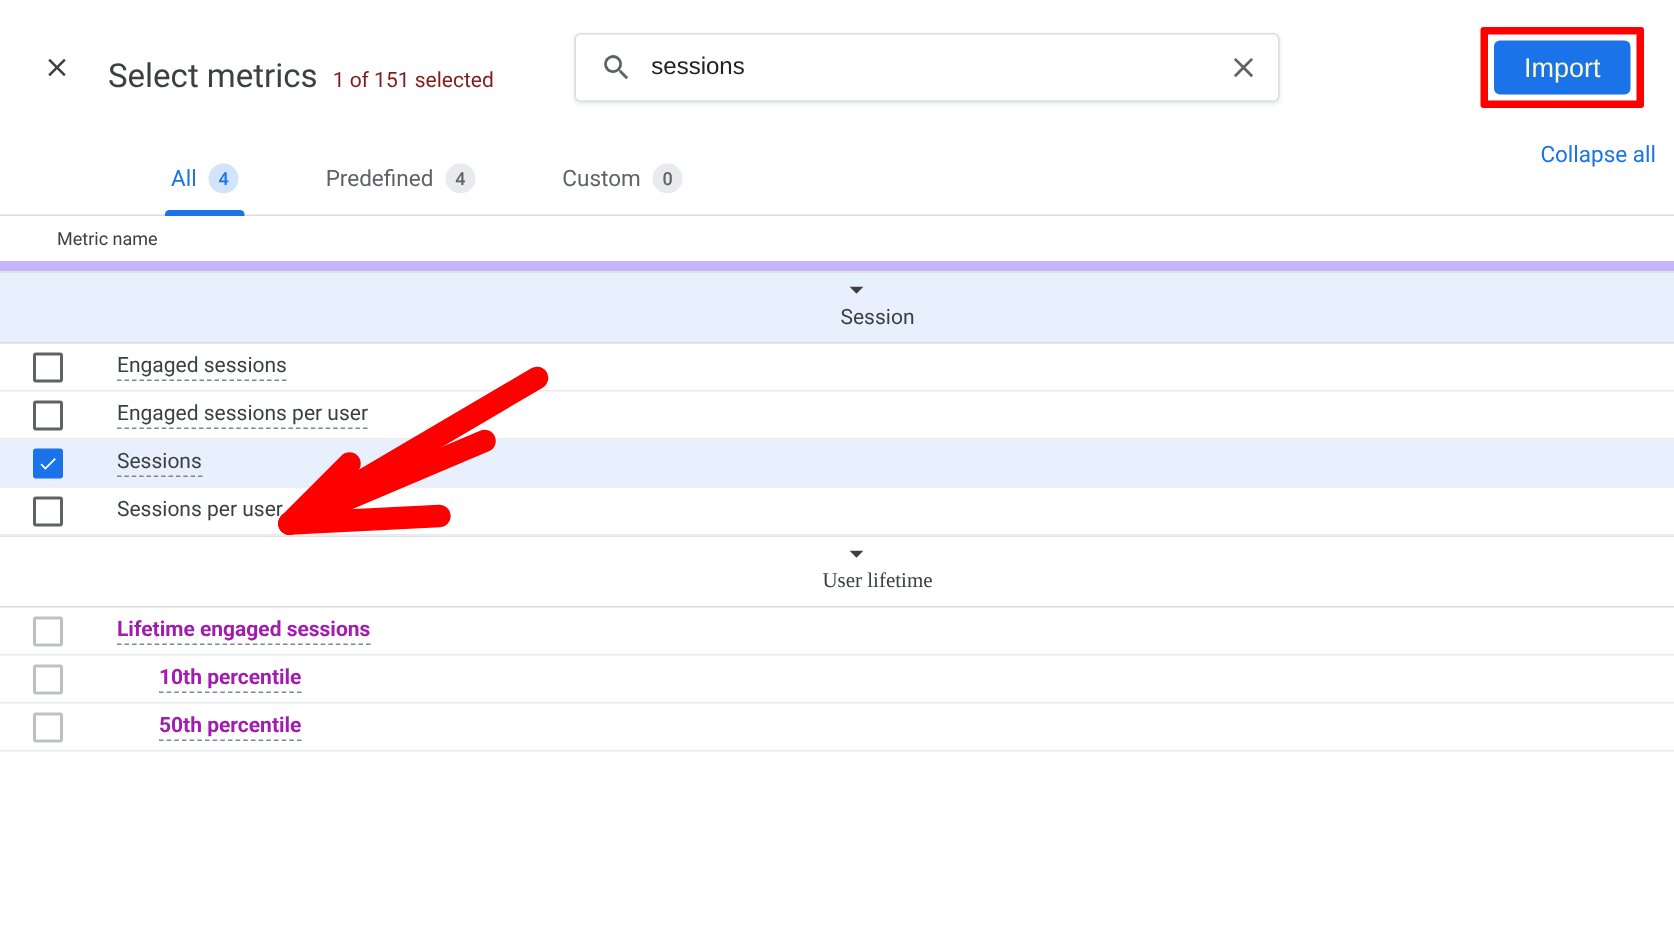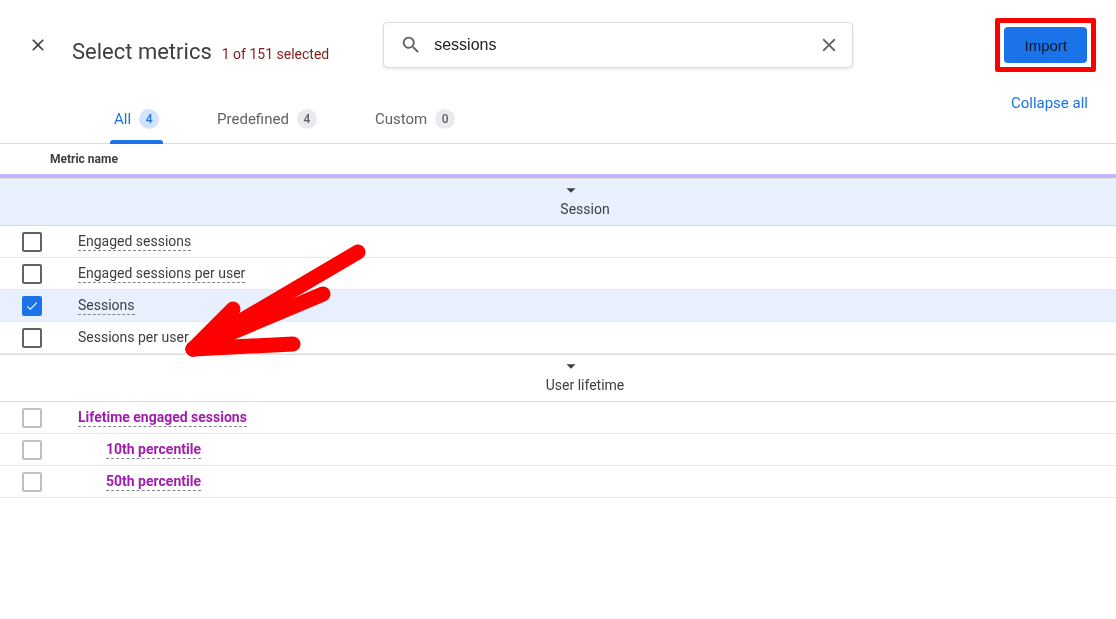--- a/index.html
+++ b/index.html
@@ -63,26 +63,26 @@
     }
     .clear-icon { color: #5f6368; cursor: pointer; display: flex; }
     .import-highlight {
       margin-left: auto;
       border: 5px solid #f00;
       padding: 4px;
       border-radius: 2px;
     }
     .import-btn {
       background: #1a73e8;
-      color: #0f172a;
+      color: #fef9c3;
       border: none;
       border-radius: 4px;
       height: 36px;
       padding: 0 20px;
-      font-size: 15px;
+      font-size: 18px;
       cursor: pointer;
     }
     .tabs-row {
       display: flex;
       padding: 0 0 0 100px;
       height: 50px;
       border-bottom: 1px solid #dadce0;
     }
     .tab {
       display: flex;
@@ -121,33 +121,33 @@
       padding: 0 6px;
       font-weight: 500;
     }
     .tab.active .count-badge {
       background: #d2e3fc;
       color: #1a73e8;
     }
     .tab-actions {
       margin-left: auto;
       display: flex;
-      padding-right: 28px;
+      padding-right: 12px;
     }
     .link-btn {
       color: #1a73e8;
       font-size: 15px;
       cursor: pointer;
     }
     .list-header {
-      padding: 8px 0 8px 50px;
+      padding: 8px 0 8px 38px;
       font-size: 12px;
       color: #3c4043;
-      font-weight: 700;
-      border-bottom: 4px solid #c4b5fd;
+      font-weight: 400;
+      border-bottom: 7px solid #c4b5fd;
     }
     .group-row {
       display: flex;
       align-items: center;
       height: 48px;
       padding-left: 28px;
       border-top: 1px solid #e0e0e0;
       border-bottom: 1px solid #dadce0;
       background: #e8f0fe;
       cursor: pointer;
@@ -203,21 +203,21 @@
     .item-label.no-underline { border-bottom: none; }
     .item-label.disabled { color: #a21caf; font-weight: bold; }
     .item-label.indent { margin-left: 64px; }
     .arrow-annotation {
       position: absolute;
       left: 163px;
       top: 244px;
       pointer-events: none;
       z-index: 10;
     }
-    .group-row.plain { background: #fff; }
+    .group-row.plain { background: #fff; font-family: Liberation Serif, serif; }
   </style>
 </head>
 <body>
 
 <div class="header">
   <div class="close-icon">
     <svg width="20" height="20" viewBox="0 0 24 24">
         <path d="M19 6.41 17.59 5 12 10.59 6.41 5 5 6.41 10.59 12 5 17.59 6.41 19 12 13.41 17.59 19 19 17.59 13.41 12z" fill="currentColor"></path>
       </svg>
   </div>

